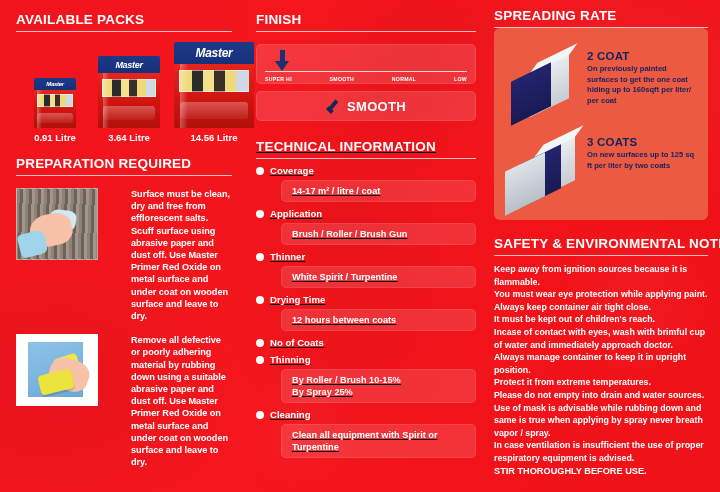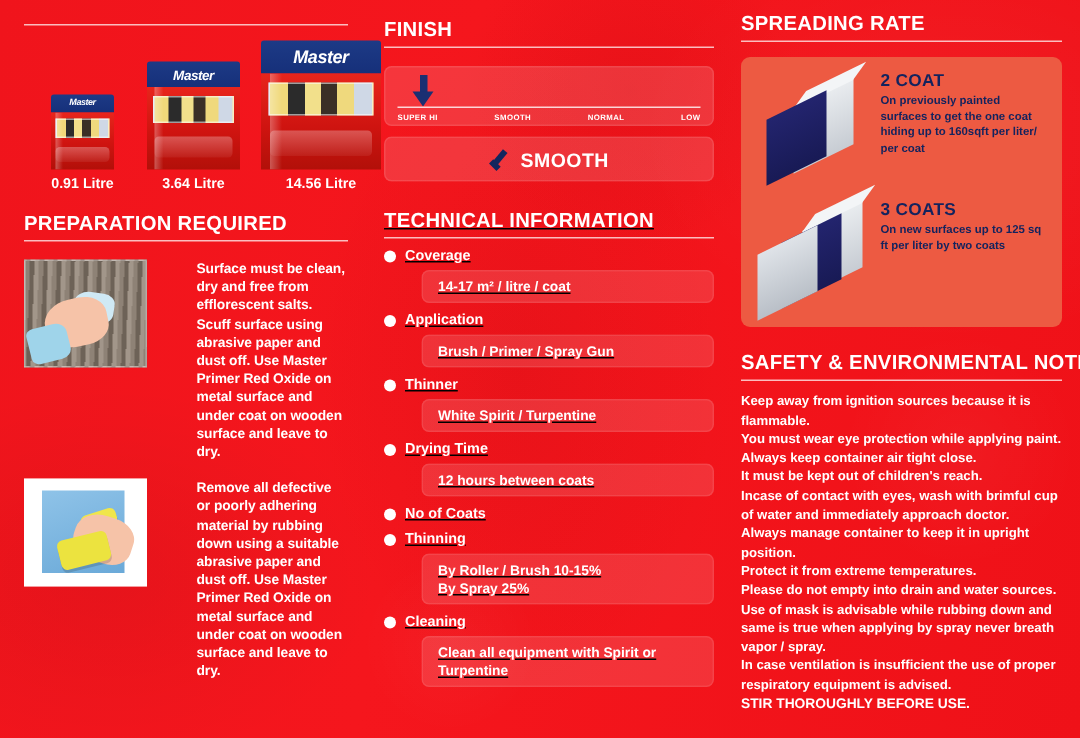--- a/index.html
+++ b/index.html
@@ -216,24 +216,24 @@
     border-radius: 5px;
     padding: 4px 10px;
     color: #fff; font-size: 9.2px; font-weight: bold;
     line-height: 12px;
     min-height: 19px;
     white-space: pre-line;
   }
 
   
   #spread-panel {
-    margin-top: 10px;
+    margin-top: 0;
     background: #ed5a42;
     border-radius: 6px;
-    padding: 10px 9px 12px 9px;
+    padding: 22px 9px 12px 9px;
   }
   .coat-block { display: flex; gap: 8px; align-items: flex-start; }
   .coat-block + .coat-block { margin-top: 14px; }
   .coat-art { flex: 0 0 76px; height: 72px; position: relative; }
   .slab {
     position: absolute;
     transform: skewY(-26deg);
   }
   .slab .face {
     width: 40px; height: 44px;
@@ -268,20 +268,21 @@
   }
 </style>
 </head>
 <body>
 
 <div id="sheet">
 
   <div class="col" id="col-left">
 
     <div>
+      <div class="section-head">AVAILABLE PACKS</div>
       <div class="head-rule"></div>
 
       <div id="packs-row">
 
         <div class="can" style="left:18px; width:42px;">
           <div class="lid" style="height:12px;">
             <div class="brand" style="font-size:6px;">Master</div>
           </div>
           <div class="body" style="height:38px;">
             <div class="swatches"></div>
@@ -378,21 +379,21 @@
           <span>Coverage</span>
         </div>
         <div class="tech-value">14-17 m²  / litre / coat</div>
       </div>
 
       <div class="tech-row">
         <div class="tech-label">
           <span class="dot"></span>
           <span>Application</span>
         </div>
-        <div class="tech-value">Brush / Primer / Spray Gun</div>
+        <div class="tech-value">Brush / Roller / Brush Gun</div>
       </div>
 
       <div class="tech-row">
         <div class="tech-label">
           <span class="dot"></span>
           <span>Thinner</span>
         </div>
         <div class="tech-value">White Spirit / Turpentine</div>
       </div>
 

